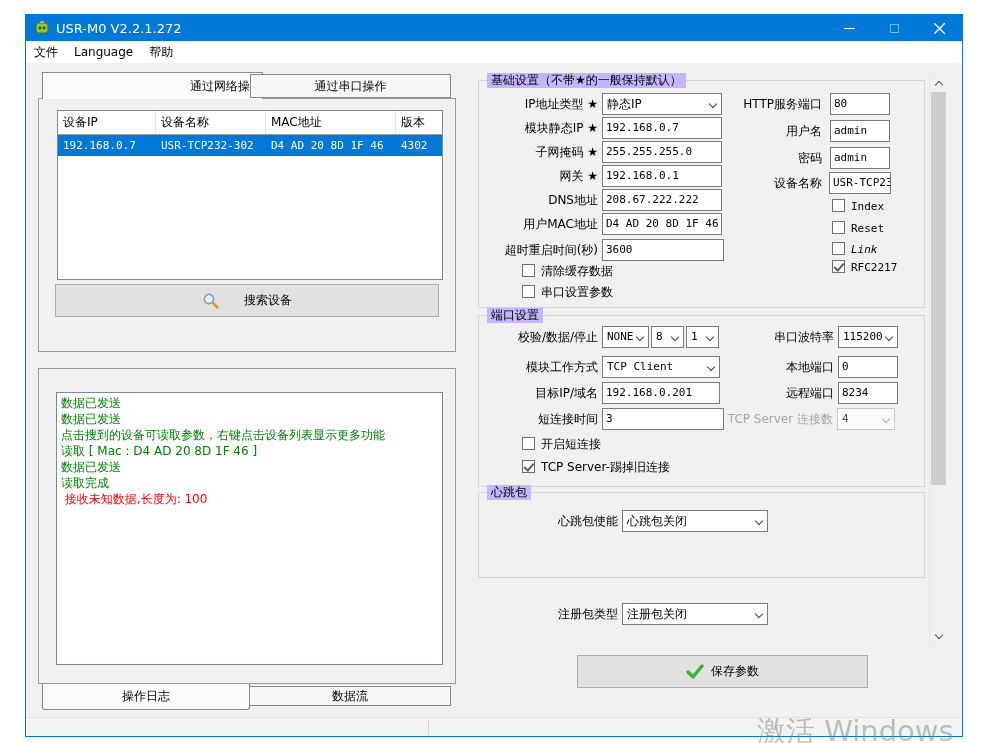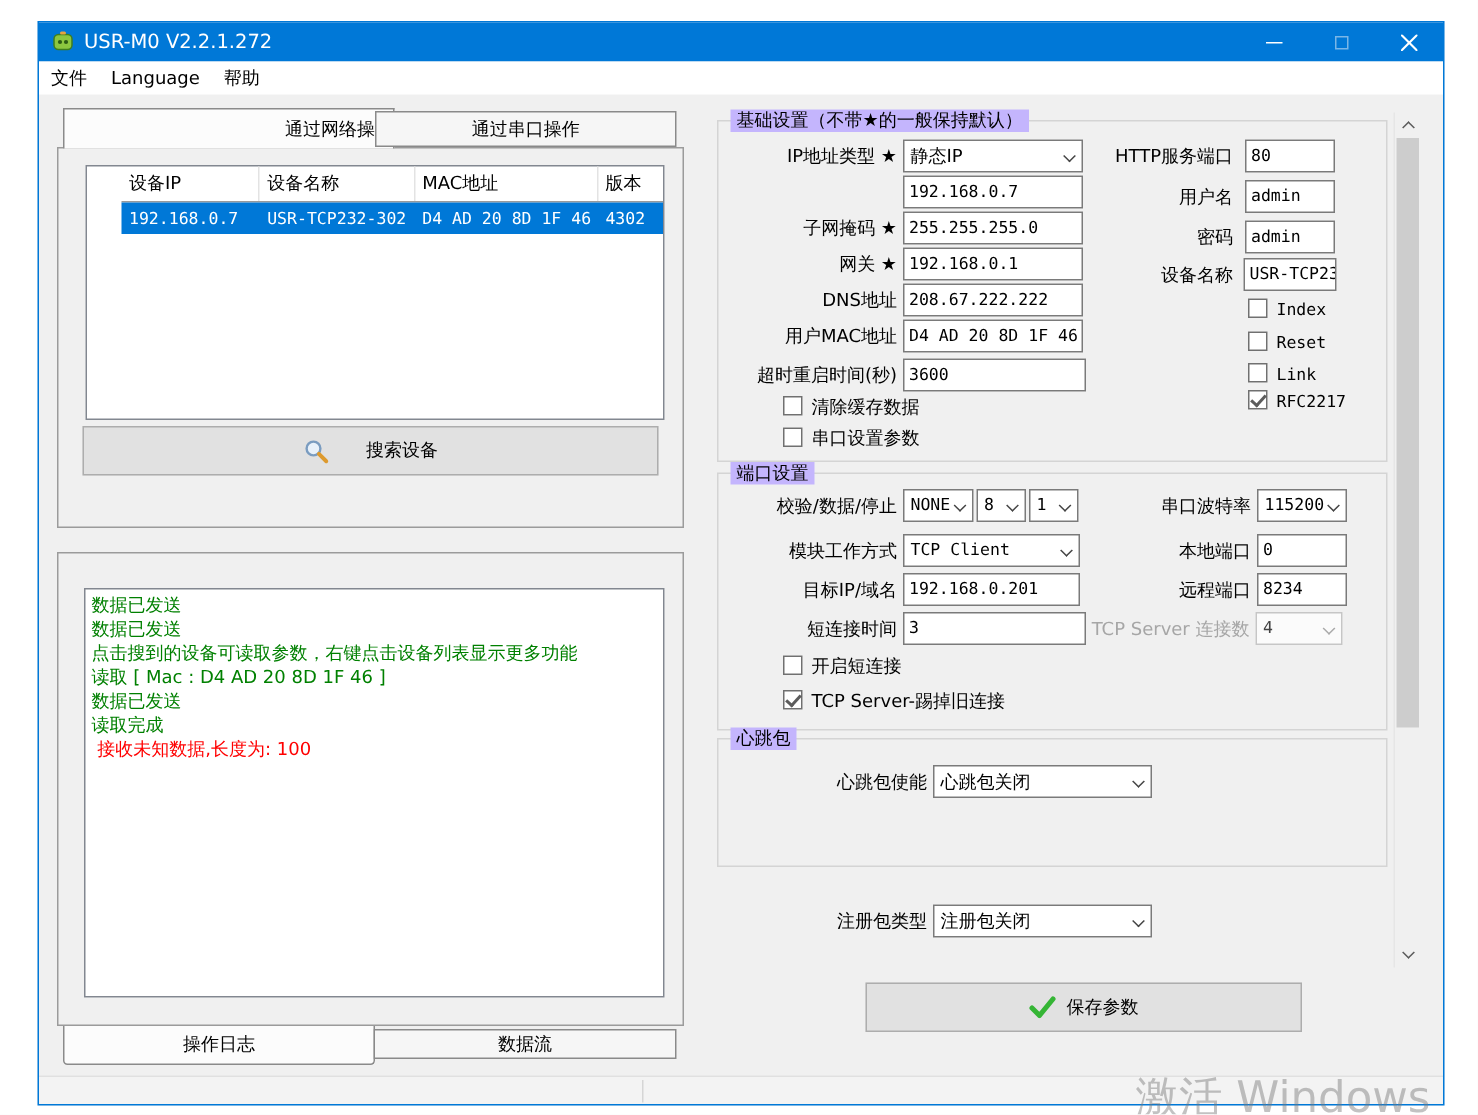--- a/index.html
+++ b/index.html
@@ -128,21 +128,21 @@
     </div>
 
     <div class="panel" style="left:12px; top:83px; width:418px; height:254px;"></div>
     <div class="tab tab-top active" style="left:16px; top:57px; width:221px; height:27px;text-align:right;">
       <span>通过网络操作</span>
     </div>
     <div class="tab tab-top inactive" style="left:224px; top:59px; width:201px; height:24px;">
       <span>通过串口操作</span>
     </div>
 
-    <div class="devtable" style="left:31px; top:95px; width:386px; height:170px;padding-left:23px;">
+    <div class="devtable" style="left:31px; top:95px; width:386px; height:170px;">
       <div class="th-row">
         <div class="th" style="width:98px;">设备IP</div>
         <div class="th" style="width:110px;">设备名称</div>
         <div class="th" style="width:130px;">MAC地址</div>
         <div class="th" style="width:46px; border-right:none;">版本</div>
       </div>
       <div class="tr-sel">
         <div class="td" style="width:98px;">192.168.0.7</div>
         <div class="td" style="width:110px;">USR-TCP232-302</div>
         <div class="td" style="width:130px;">D4 AD 20 8D 1F 46</div>
@@ -175,20 +175,21 @@
       <span>数据流</span>
     </div>
 
     <div class="group" style="left:452px; top:65px; width:447px; height:228px;">
       <span class="group-label">基础设置（不带★的一般保持默认）</span>
     </div>
 
     <span class="lbl" style="left:376px; top:78px;  width:196px;">IP地址类型 ★</span>
     <span class="combo" style="left:576px; top:78px; width:120px;"><span>静态IP</span><span class="chev"></span></span>
 
+    <span class="lbl" style="left:376px; top:102px; width:196px;">模块静态IP ★</span>
     <span class="tin" style="left:576px; top:102px; width:120px;">192.168.0.7</span>
 
     <span class="lbl" style="left:376px; top:126px; width:196px;">子网掩码 ★</span>
     <span class="tin" style="left:576px; top:126px; width:120px;">255.255.255.0</span>
 
     <span class="lbl" style="left:376px; top:150px; width:196px;">网关 ★</span>
     <span class="tin" style="left:576px; top:150px; width:120px;">192.168.0.1</span>
 
     <span class="lbl" style="left:376px; top:174px; width:196px;">DNS地址</span>
     <span class="tin" style="left:576px; top:174px; width:120px;">208.67.222.222</span>
@@ -215,21 +216,21 @@
     <span class="tin" style="left:804px; top:132px; width:60px;">admin</span>
 
     <span class="lbl" style="left:646px; top:157px; width:150px;">设备名称</span>
     <span class="tin" style="left:803px; top:157px; width:62px;">USR-TCP23</span>
 
     <span class="cb" style="left:806px; top:184px;"></span>
     <span class="cb-label latin" style="left:825px; top:185px;">Index</span>
     <span class="cb" style="left:806px; top:206px;"></span>
     <span class="cb-label latin" style="left:825px; top:207px;">Reset</span>
     <span class="cb" style="left:806px; top:227px;"></span>
-    <span class="cb-label latin" style="left:825px; top:228px;">Link</span>
+    <span class="cb-label latin" style="left:825px; top:228px;font-style:italic;">Link</span>
     <span class="cb checked" style="left:806px; top:245px;"></span>
     <span class="cb-label latin" style="left:825px; top:246px;">RFC2217</span>
 
     <div class="group" style="left:452px; top:300px; width:447px; height:172px;">
       <span class="group-label">端口设置</span>
     </div>
 
     <span class="lbl" style="left:376px; top:311px; width:196px;">校验/数据/停止</span>
     <span class="combo mono" style="left:576px; top:311px; width:47px;"><span>NONE</span><span class="chev"></span></span>
     <span class="combo mono" style="left:625px; top:311px; width:33px;"><span>8</span><span class="chev"></span></span>

